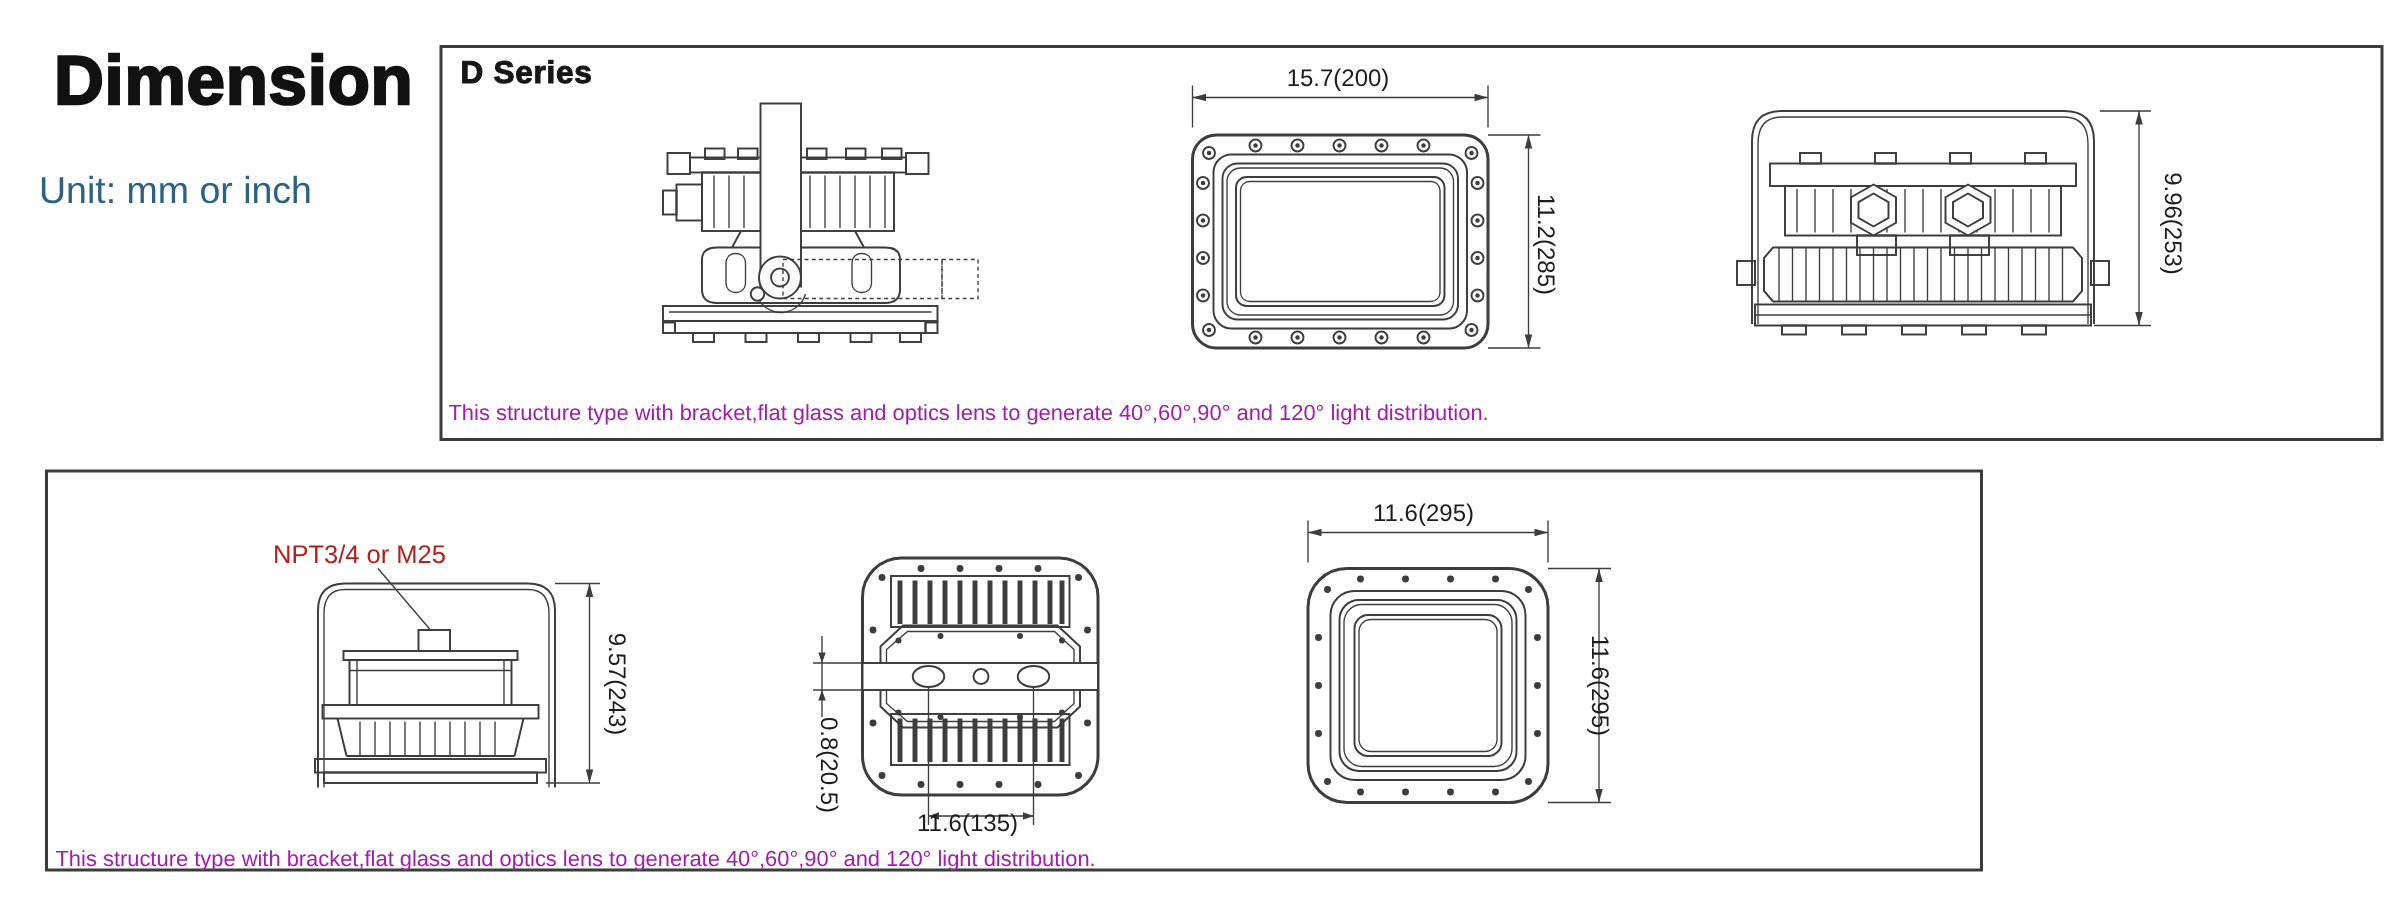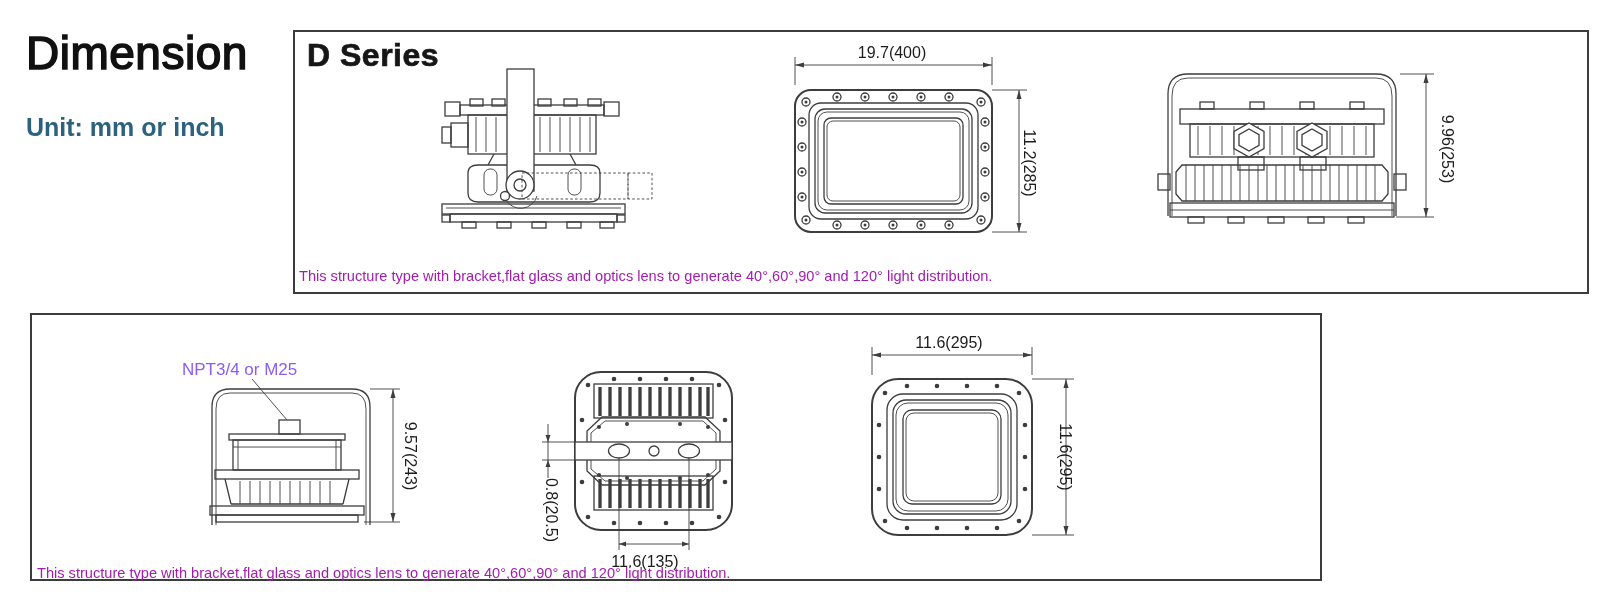--- a/index.html
+++ b/index.html
@@ -1,28 +1,28 @@
 <!DOCTYPE html>
 <html><head>
 <meta charset="utf-8">
 <style>
   html,body{margin:0;padding:0}
   body{width:1600px;height:600px;background:#fff;position:relative;overflow:hidden;
        font-family:"Liberation Sans",sans-serif;color:#1d1d1d}
-  .page-title{position:absolute;left:26px;top:26px;font-size:46px;font-weight:normal;
+  .page-title{position:absolute;left:36px;top:26px;font-size:46px;font-weight:bold;
       color:#111;letter-spacing:.5px;-webkit-text-stroke:1.6px #111}
-  .unit-label{position:absolute;left:26px;top:113px;font-size:25px;font-weight:bold;color:#2c617f}
+  .unit-label{position:absolute;left:26px;top:113px;font-size:25px;font-weight:normal;color:#2c617f}
   .panel{position:absolute;border:2px solid #3c3c3c;background:#fff}
-  .panel-title{position:absolute;font-size:32px;font-weight:bold;color:#161616;
+  .panel-title{position:absolute;font-size:21px;font-weight:bold;color:#161616;
       -webkit-text-stroke:.7px #161616;letter-spacing:.5px}
   .caption{position:absolute;font-size:14.6px;color:#a21caf;white-space:nowrap}
   .dim{position:absolute;width:90px;height:20px;font-size:16px;color:#1c1c1c;
       text-align:center;white-space:nowrap;line-height:20px}
   .rot{transform:rotate(90deg)}
-  .npt{position:absolute;font-size:17px;color:#8b5cf6;white-space:nowrap}
+  .npt{position:absolute;font-size:17px;color:#b91c1c;white-space:nowrap}
   svg.draw{position:absolute;overflow:visible}
   svg.draw *{stroke:#3d3d3d;fill:none;stroke-width:1.3px}
   svg.draw .f{fill:#fff}
   svg.draw .thick{stroke-width:2px}
   svg.draw .thin{stroke-width:.9px}
   svg.draw .dl{stroke-width:.9px}
   svg.draw .dash{stroke-width:.9px;stroke-dasharray:2.6 2.2}
   svg.draw .bar{stroke-width:3.3px}
   svg.draw .dot{fill:#3d3d3d;stroke:none}
   svg.draw .arr{fill:#3d3d3d;stroke:none}
@@ -164,21 +164,21 @@
     <rect x="116" y="153" width="16" height="6"></rect>
       <rect x="156" y="153" width="16" height="6"></rect>
       <rect x="196" y="153" width="16" height="6"></rect>
     <g>
       <path class="dl" d="M248,10H282M244,153H282M274,10V153"></path>
       <polygon class="arr" points="274,10 271.5,19 276.5,19"></polygon>
       <polygon class="arr" points="274,153 271.5,144 276.5,144"></polygon>
     </g>
   </svg>
 
-  <div class="dim" style="left:552px;top:11px">19.7(400)</div>
+  <div class="dim" style="left:552px;top:11px">15.7(200)</div>
   <div class="dim rot" style="left:689px;top:121px">11.2(285)</div>
   <div class="dim rot" style="left:1107px;top:107px">9.96(253)</div>
   <div class="caption" style="left:4px;top:236px">This structure type with bracket,flat glass and optics lens to generate 40°,60°,90° and 120° light distribution.</div>
 </div>
 
 <div class="panel" style="left:30px;top:313px;width:1288px;height:264px">
   <div class="npt" style="left:150px;top:45px">NPT3/4 or M25</div>
 
   <svg class="draw" style="left:168px;top:62px" width="215" height="160" viewBox="0 0 215 160">
     <path class="thin" d="M52,2L87,43"></path>
@@ -290,17 +290,17 @@
     </g>
     <g>
       <path class="dl" d="M180,52H222M180,208H222M214,52V208"></path>
       <polygon class="arr" points="214,52 211.5,61 216.5,61"></polygon>
       <polygon class="arr" points="214,208 211.5,199 216.5,199"></polygon>
     </g>
   </svg>
 
   <div class="dim rot" style="left:333px;top:131px">9.57(243)</div>
   <div class="dim rot" style="left:474px;top:185px">0.8(20.5)</div>
-  <div class="dim" style="left:568px;top:237px">11.6(135)</div>
+  <div class="dim" style="left:568px;top:225px">11.6(135)</div>
   <div class="dim" style="left:872px;top:18px">11.6(295)</div>
   <div class="dim rot" style="left:988px;top:132px">11.6(295)</div>
   <div class="caption" style="left:5px;top:250px">This structure type with bracket,flat glass and optics lens to generate 40°,60°,90° and 120° light distribution.</div>
 </div>
 
 </body></html>

